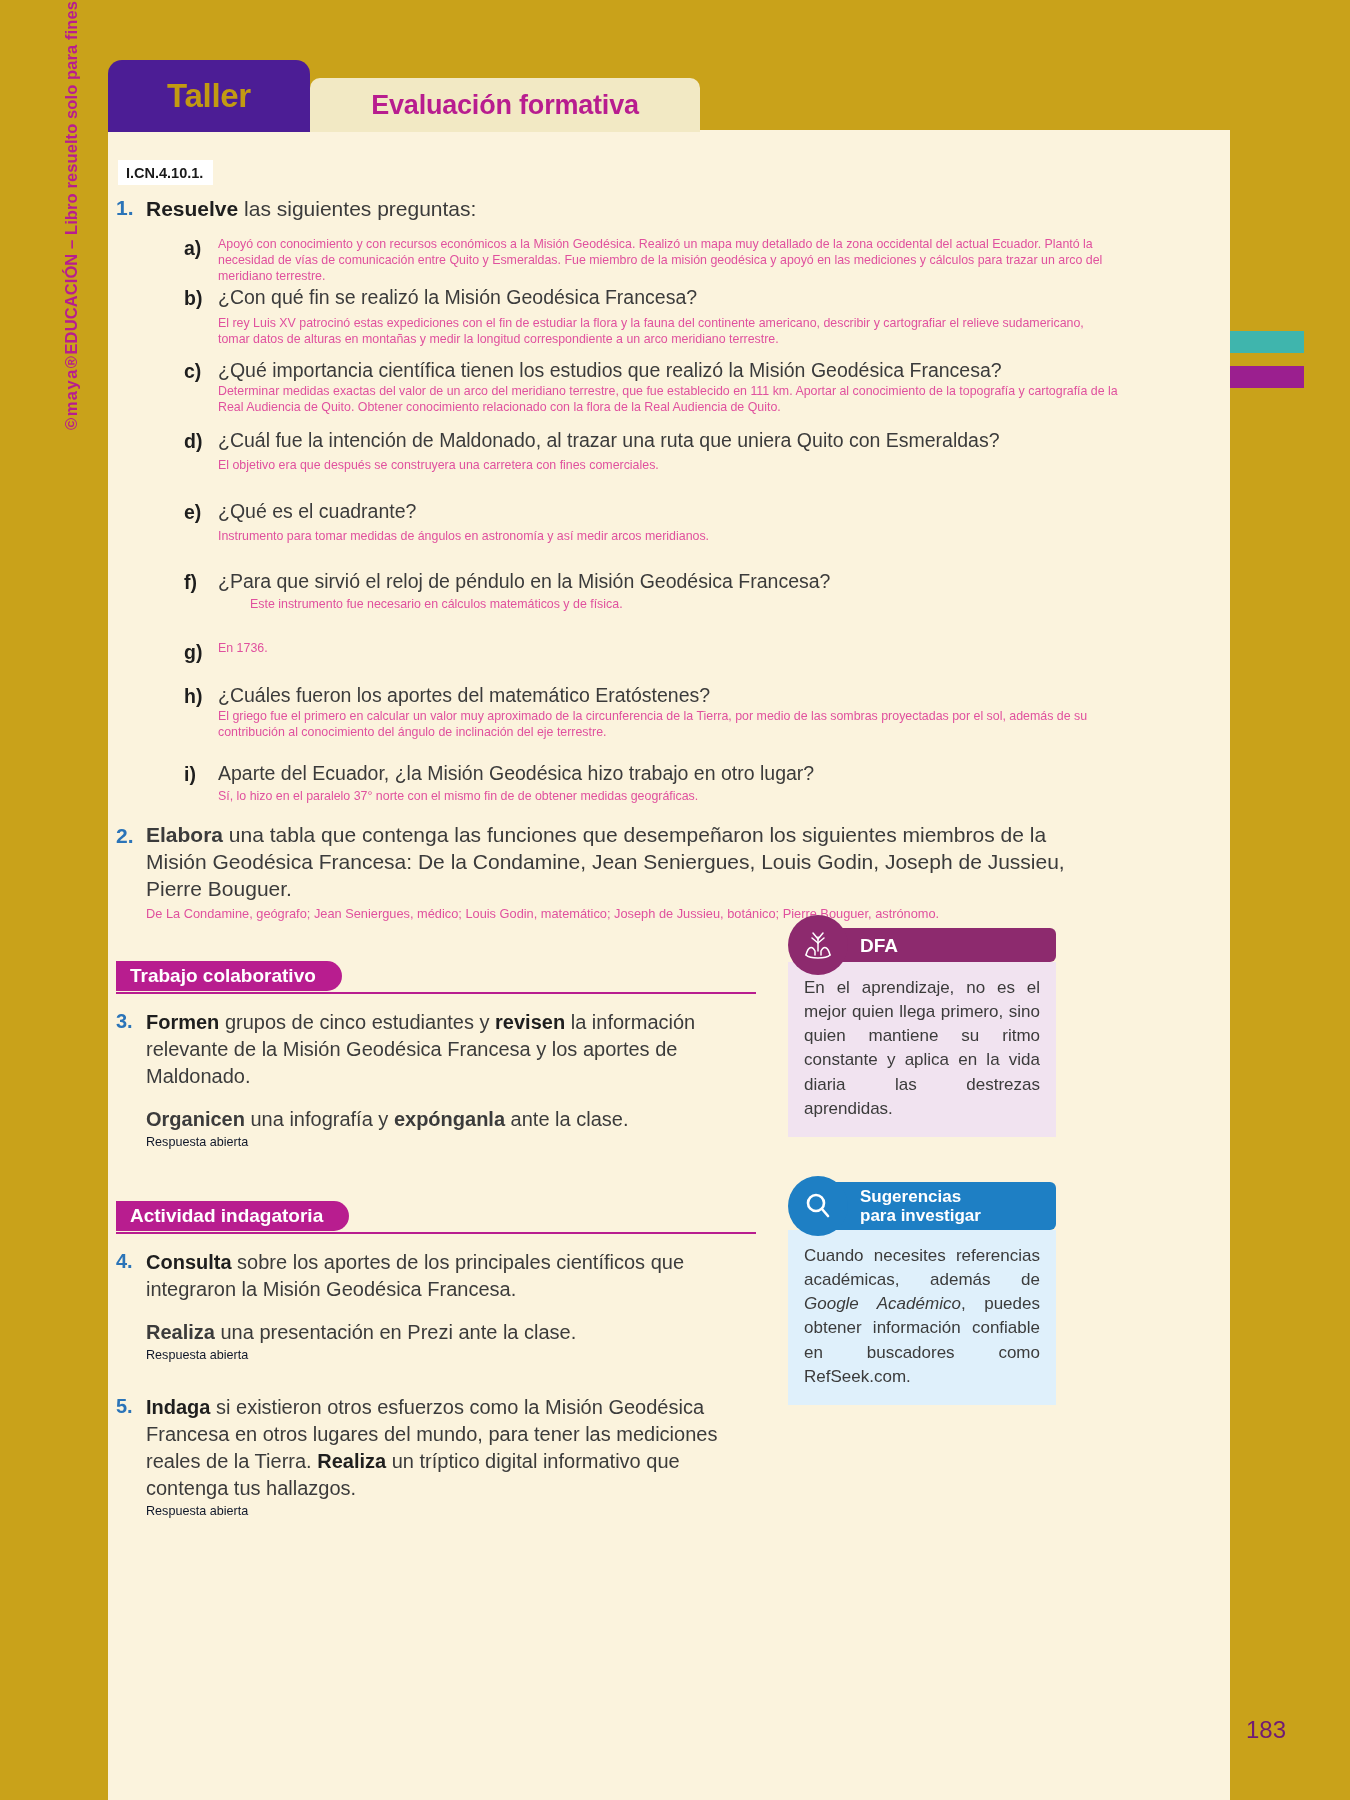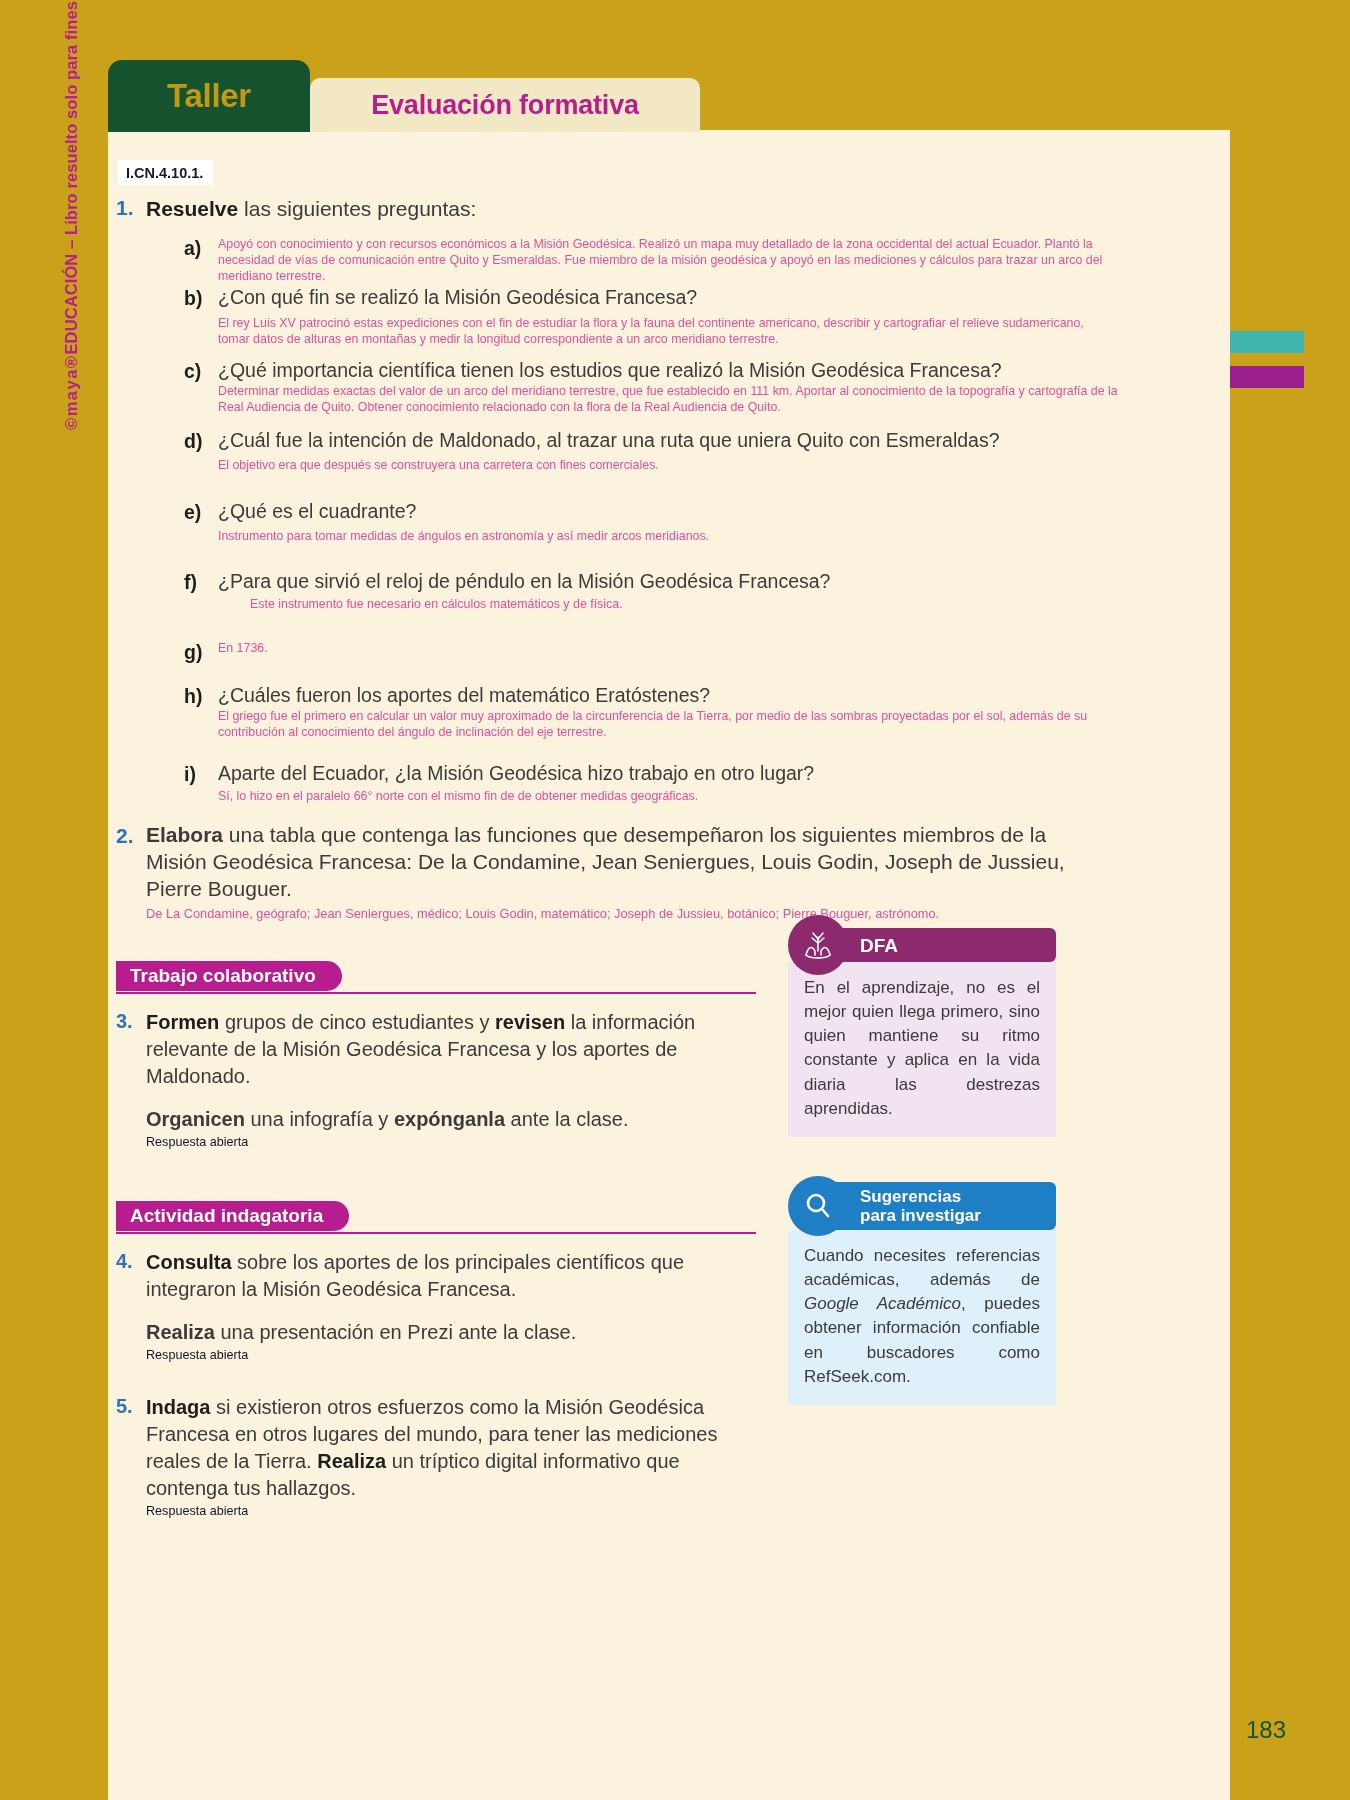--- a/index.html
+++ b/index.html
@@ -29,21 +29,21 @@
     background: #fbf3dd;
   }
   .right-strip {
     position: absolute; left: 1230px; top: 0; width: 120px; height: 1800px;
     background: #c9a21a;
   }
   
   .tab-taller {
     position: absolute; left: 108px; top: 60px;
     width: 202px; height: 72px;
-    background: #14532d;
+    background: #4c1d95;
     border-radius: 14px 14px 0 0;
     display: flex; align-items: center; justify-content: center;
   }
   .tab-taller span {
     font-size: 33px; font-weight: bold; color: #c29a12;
     letter-spacing: -0.3px;
   }
   .tab-eval {
     position: absolute; left: 310px; top: 78px;
     width: 390px; height: 54px;
@@ -176,21 +176,21 @@
     text-align: justify;
   }
   .sidebox .body.blue { background: #dff0fb; }
   .sidebox .body i { font-style: italic; }
 
   
   .pagenum {
     position: absolute; left: 1230px; top: 1706px;
     width: 120px; height: 94px;
     background: #c9a21a;
-    color: #14532d; font-size: 24px;
+    color: #701a75; font-size: 24px;
     display: flex; align-items: flex-start; justify-content: flex-start;
     padding: 10px 0 0 16px;
   }
   .footer-strip {
     position: absolute; left: 108px; top: 1706px; width: 1122px; height: 94px;
     background: #fbf3dd;
   }
   svg { display: block; }
 </style>
 </head>
@@ -271,21 +271,21 @@
 
         <div class="subitem" style="margin-top:28px;">
           <span class="letter">h)</span>
           <div class="qtext">¿Cuáles fueron los aportes del matemático Eratóstenes?</div>
           <div class="answer w-wide">El griego fue el primero en calcular un valor muy aproximado de la circunferencia de la Tierra, por medio de las sombras proyectadas por el sol, además de su contribución al conocimiento del ángulo de inclinación del eje terrestre.</div>
         </div>
 
         <div class="subitem" style="margin-top:22px;">
           <span class="letter">i)</span>
           <div class="qtext">Aparte del Ecuador, ¿la Misión Geodésica hizo trabajo en otro lugar?</div>
-          <div class="answer" style="margin-top:3px;">Sí, lo hizo en el paralelo 66° norte con el mismo fin de de obtener medidas geográficas.</div>
+          <div class="answer" style="margin-top:3px;">Sí, lo hizo en el paralelo 37° norte con el mismo fin de de obtener medidas geográficas.</div>
         </div>
 
       </div>
     </div>
 
     <div class="item2">
       <span class="num">2.</span>
       <div class="t"><b>Elabora</b><span> una tabla que contenga las funciones que desempeñaron los siguientes miembros de la Misión Geodésica Francesa: De la Condamine, Jean Seniergues, Louis Godin, Joseph de Jussieu, Pierre Bouguer.</span></div>
       <div class="answer">De La Condamine, geógrafo; Jean Seniergues, médico; Louis Godin, matemático; Joseph de Jussieu, botánico; Pierre Bouguer, astrónomo.</div>
     </div>

